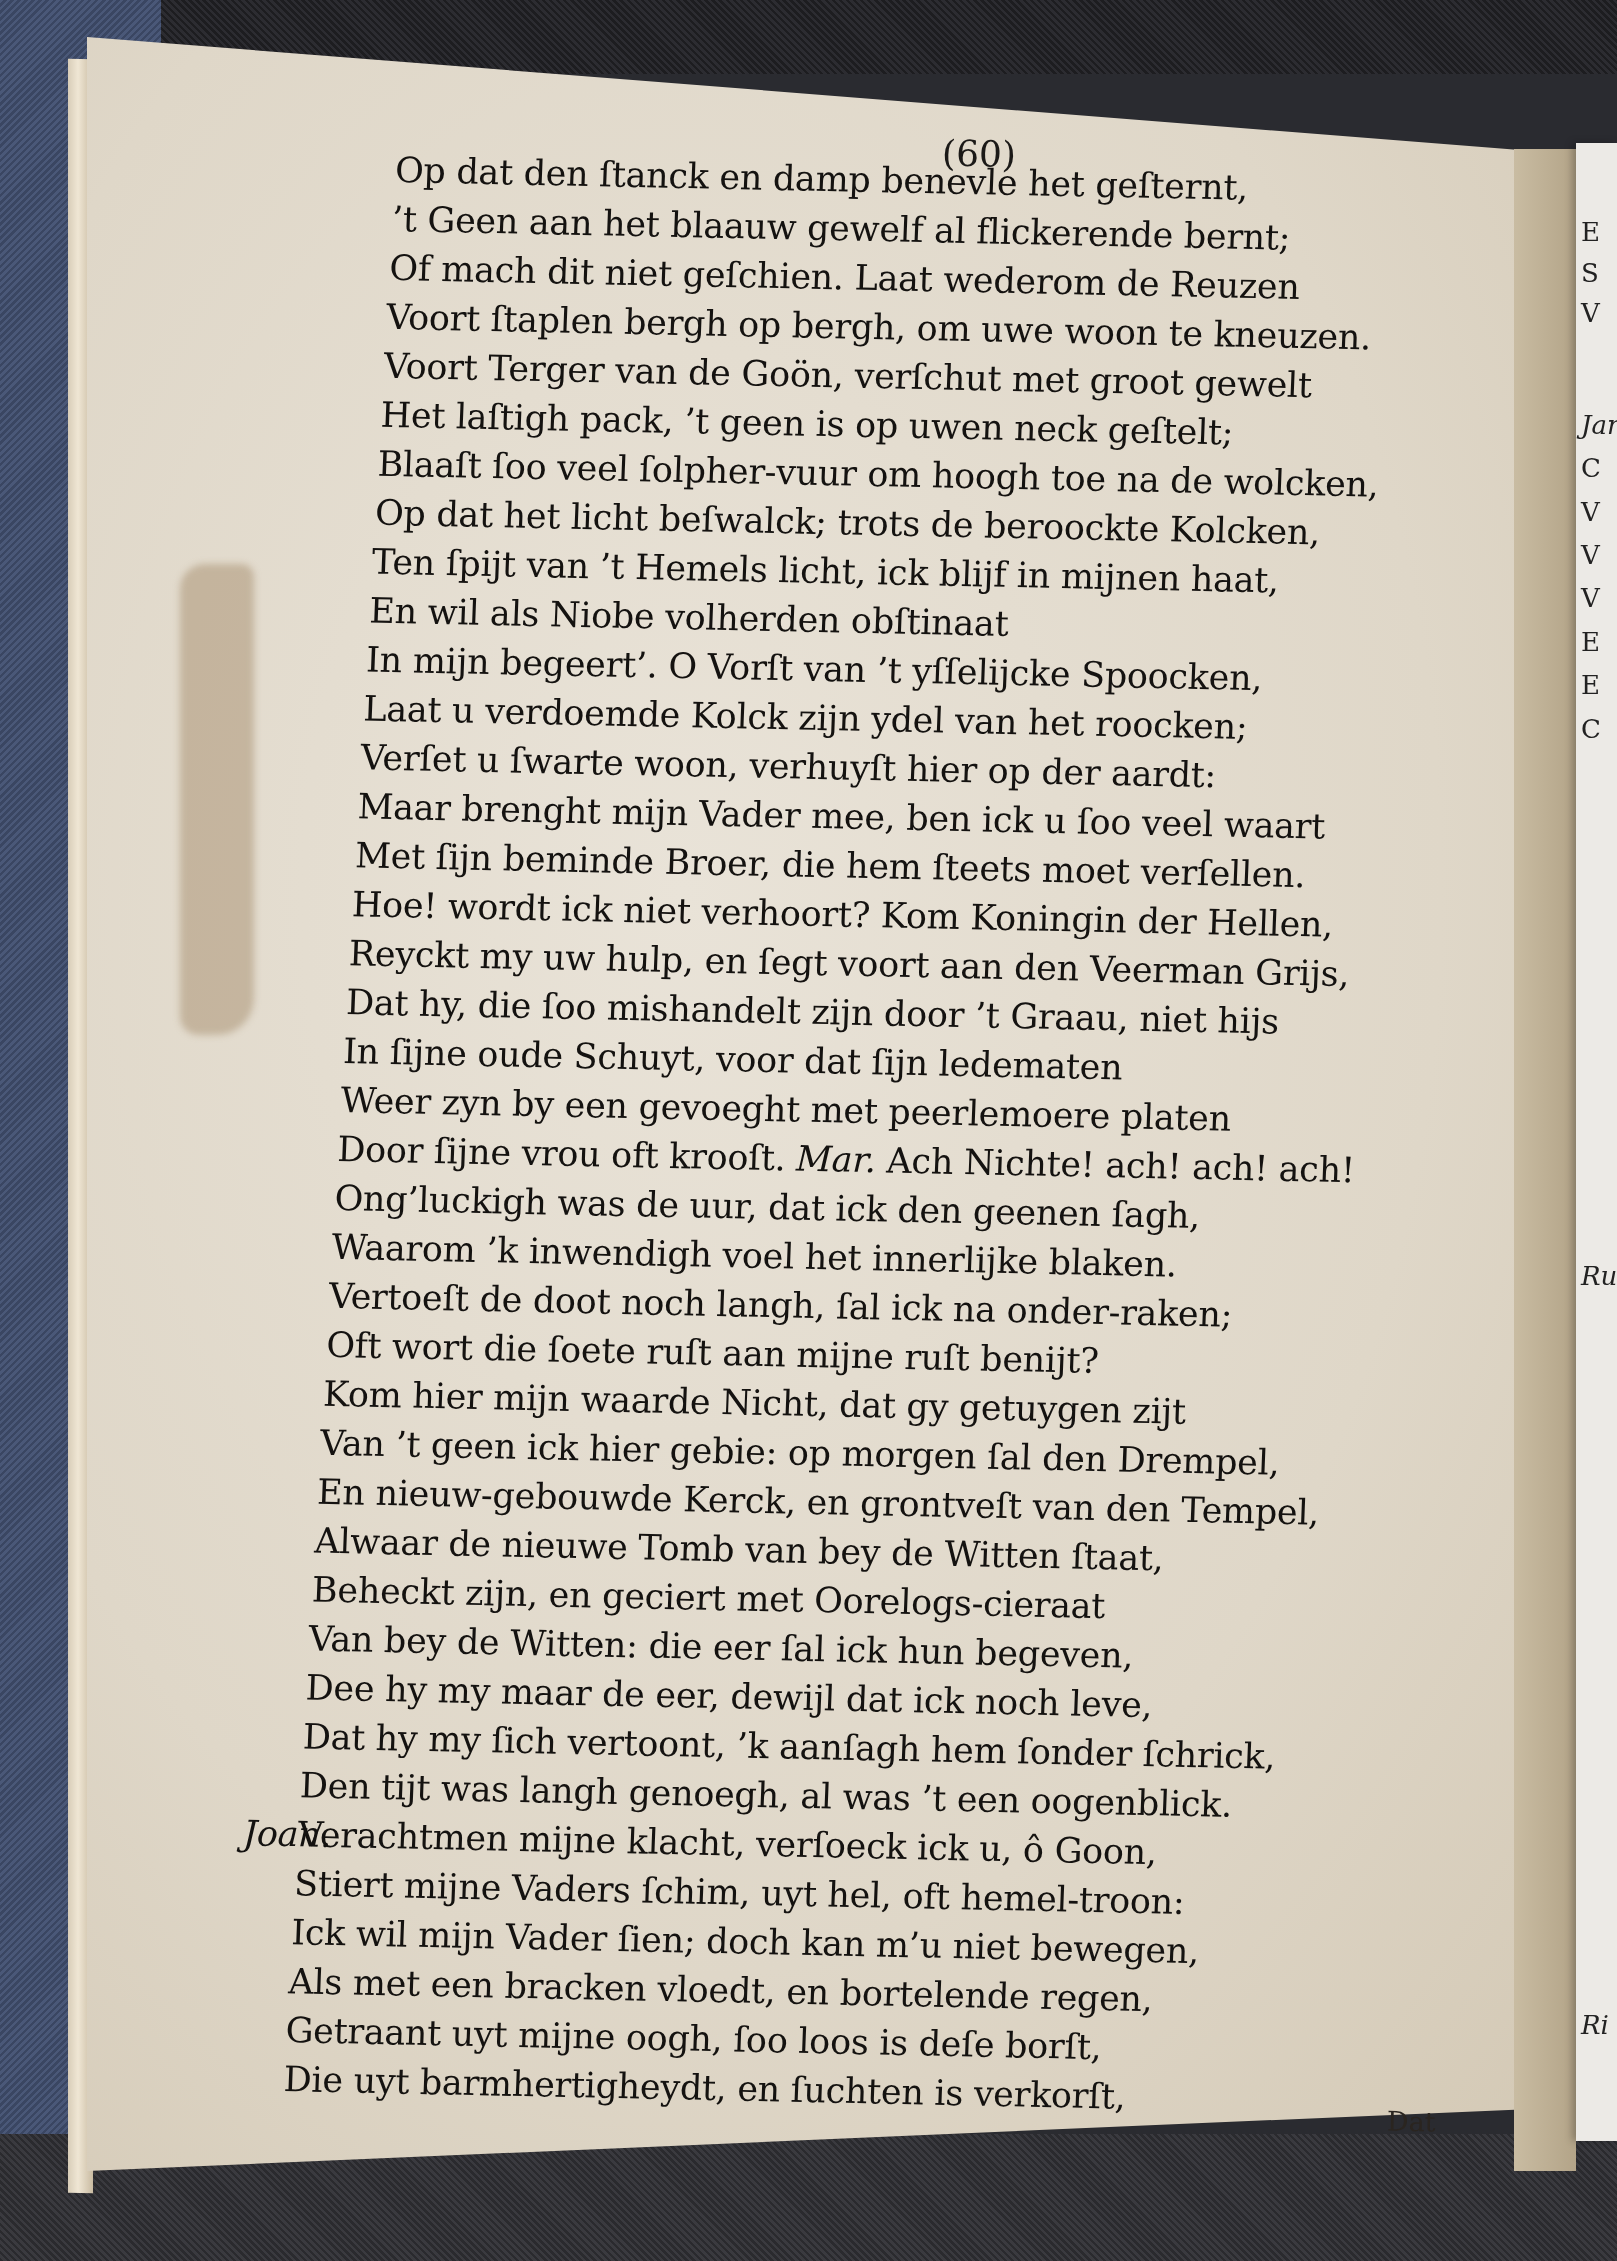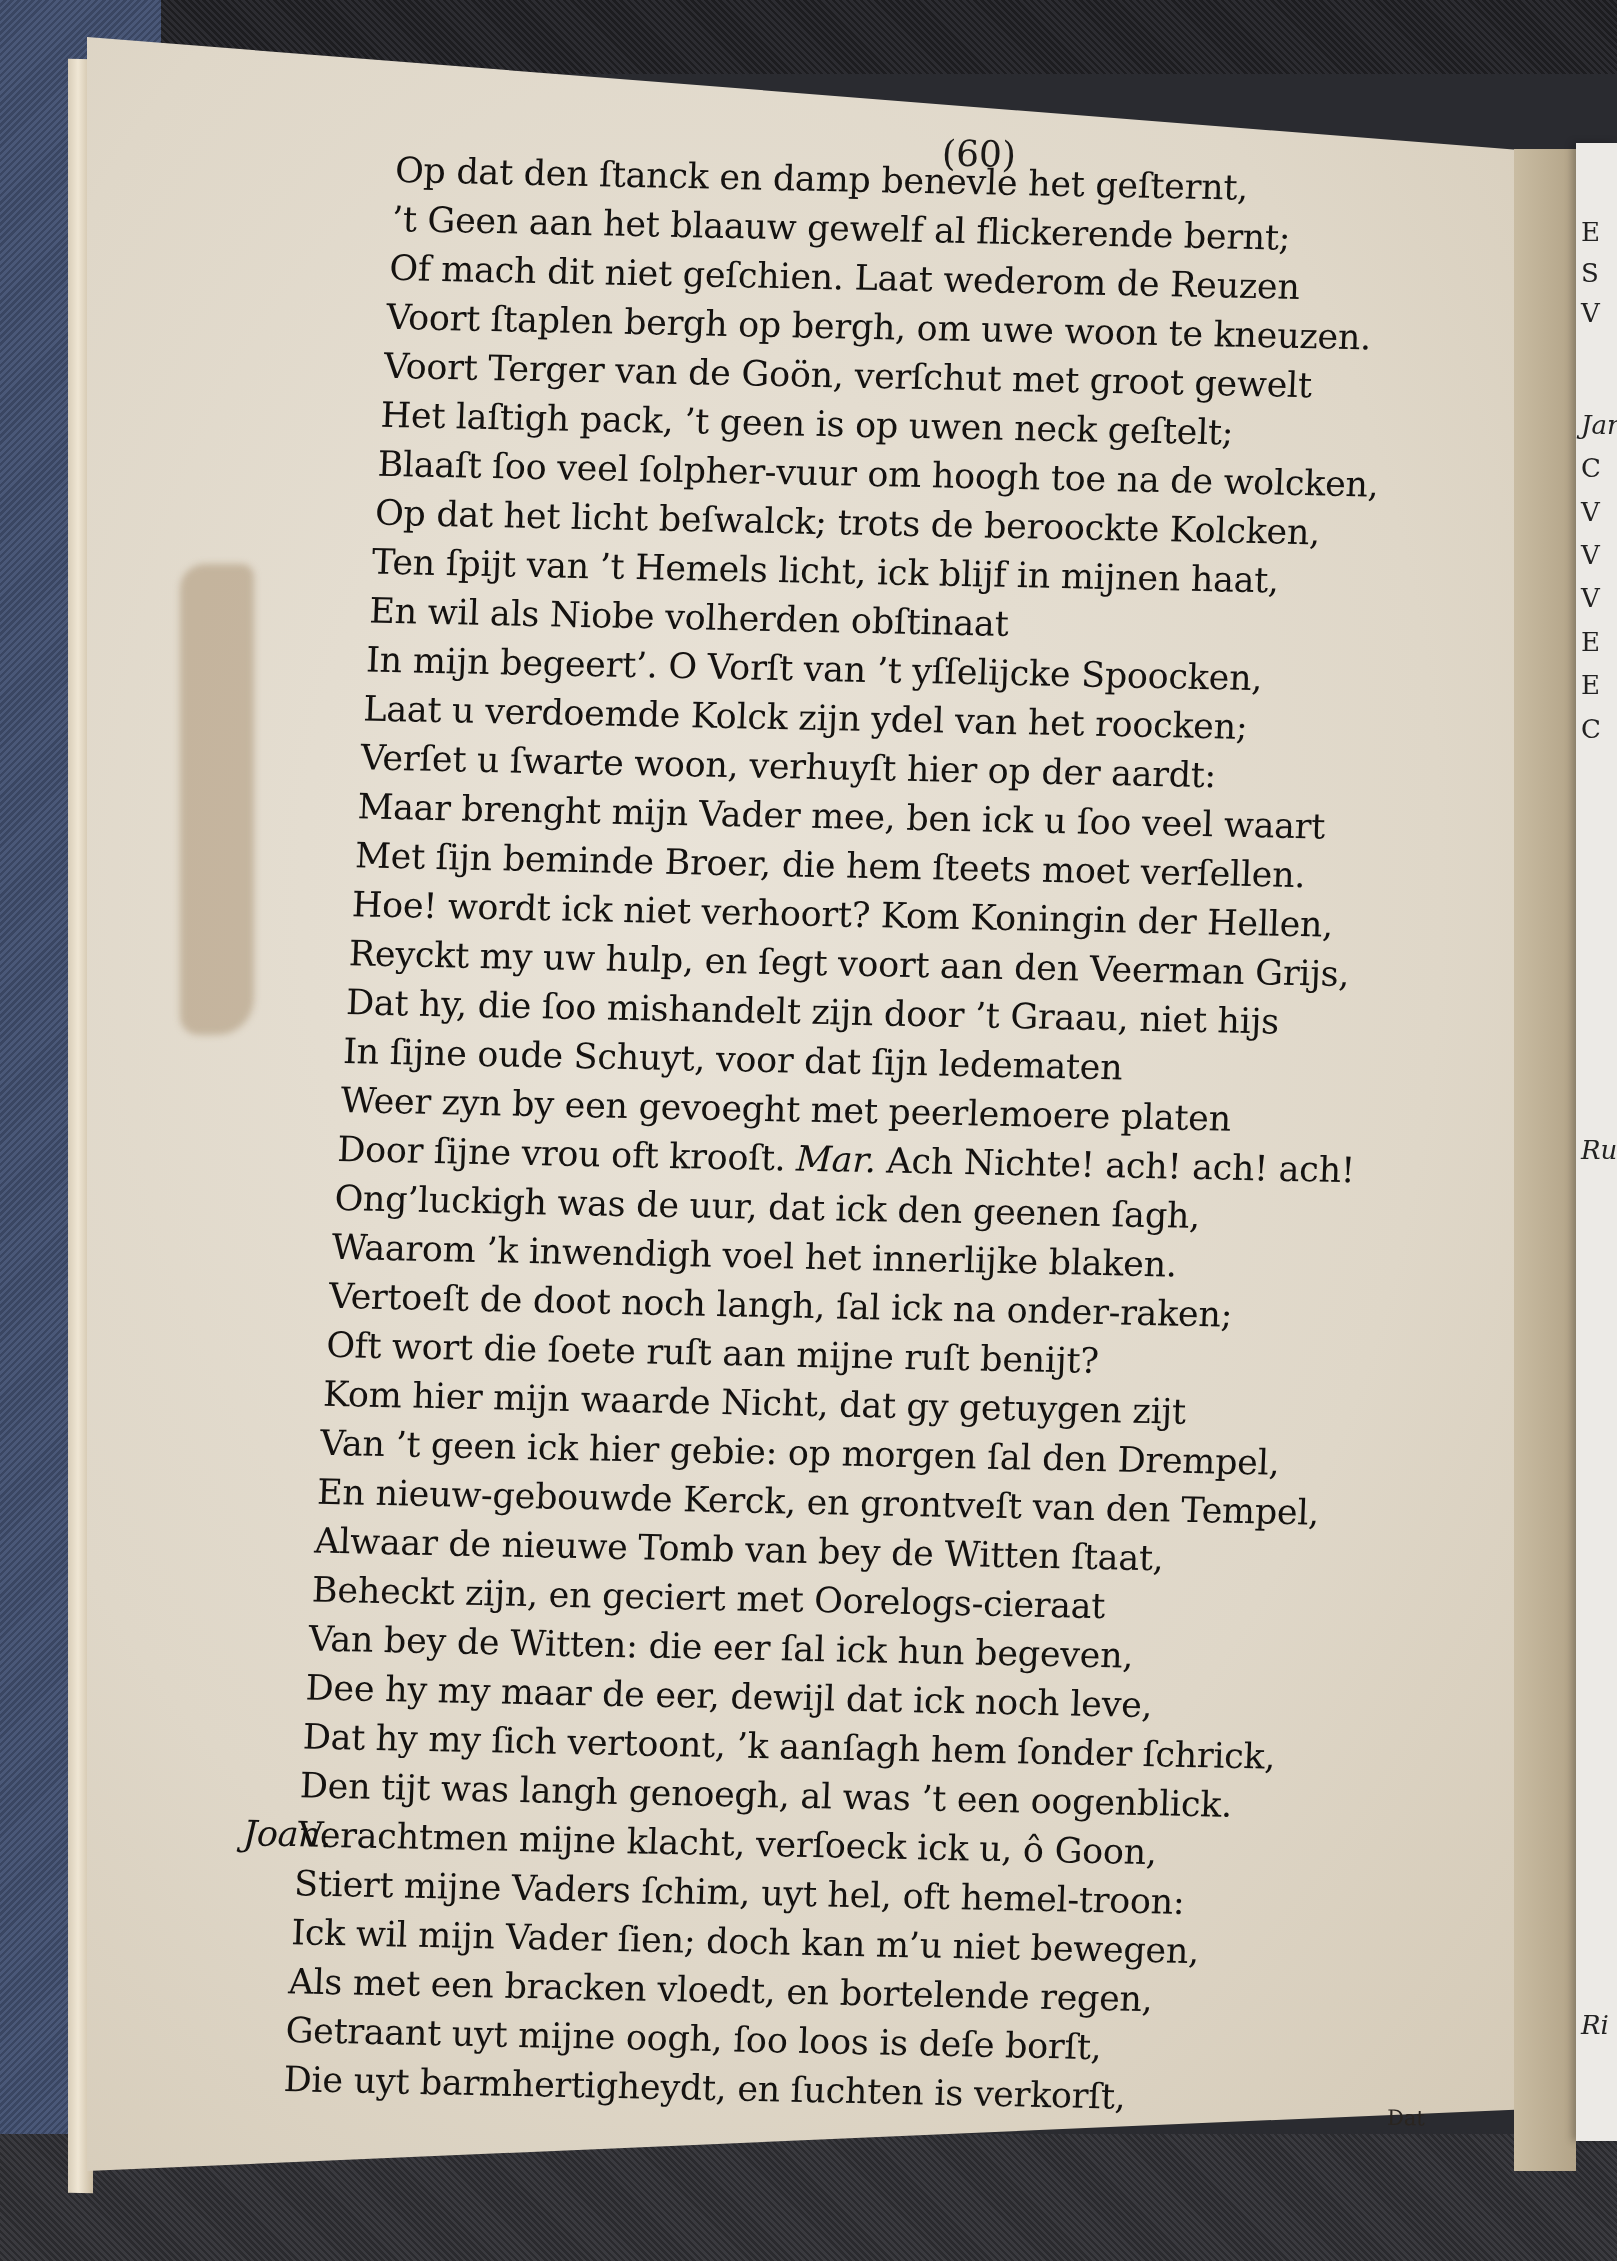--- a/index.html
+++ b/index.html
@@ -63,21 +63,21 @@
     position: relative; height: 49px; line-height: 49px;
     font-size: 35px; white-space: nowrap; letter-spacing: -0.3px;
   }
   .speaker {
     font-style: italic; font-family: "DejaVu Serif", serif;
   }
   .speaker-margin {
     position: absolute; left: -55px; font-style: italic;
   }
   .catchword {
-    position: absolute; left: 1387px; top: 2106px; font-size: 21px; color: #2a2520;
+    position: absolute; left: 1387px; top: 2106px; font-size: 27px; color: #2a2520;
     transform: rotate(1deg);
   }
 </style>
 </head>
 <body>
 
 <div class="fabric-top"></div>
 <div class="fabric-left"></div>
 <div class="fabric-bottom"></div>
 
@@ -92,21 +92,21 @@
     <div class="facing-line" style="top: 115px;">S</div>
     <div class="facing-line" style="top: 155px;">V</div>
     <div class="facing-line" style="top: 267px; font-style: italic;">Jan</div>
     <div class="facing-line" style="top: 310px;">C</div>
     <div class="facing-line" style="top: 354px;">V</div>
     <div class="facing-line" style="top: 397px;">V</div>
     <div class="facing-line" style="top: 440px;">V</div>
     <div class="facing-line" style="top: 484px;">E</div>
     <div class="facing-line" style="top: 527px;">E</div>
     <div class="facing-line" style="top: 571px;">C</div>
-    <div class="facing-line" style="top: 992px; font-style: italic;">Ru</div>
+    <div class="facing-line" style="top: 1118px; font-style: italic;">Ru</div>
     <div class="facing-line" style="top: 1867px; font-style: italic;">Ri</div>
   </div>
 
 <div class="text-block">
   <div class="page-number">(60)</div>
   <div id="lines" style="position:relative; top:25px;">
       <div class="verse-line" style="left: 0px;"><span>Op dat den ſtanck en damp benevle het geſternt,</span></div>
       <div class="verse-line" style="left: -1.2px;"><span>’t Geen aan het blaauw gewelf al flickerende bernt;</span></div>
       <div class="verse-line" style="left: -1.9px;"><span>Of mach dit niet geſchien.  Laat wederom de Reuzen</span></div>
       <div class="verse-line" style="left: -3.1px;"><span>Voort ſtaplen bergh op bergh,  om uwe woon te kneuzen.</span></div>

